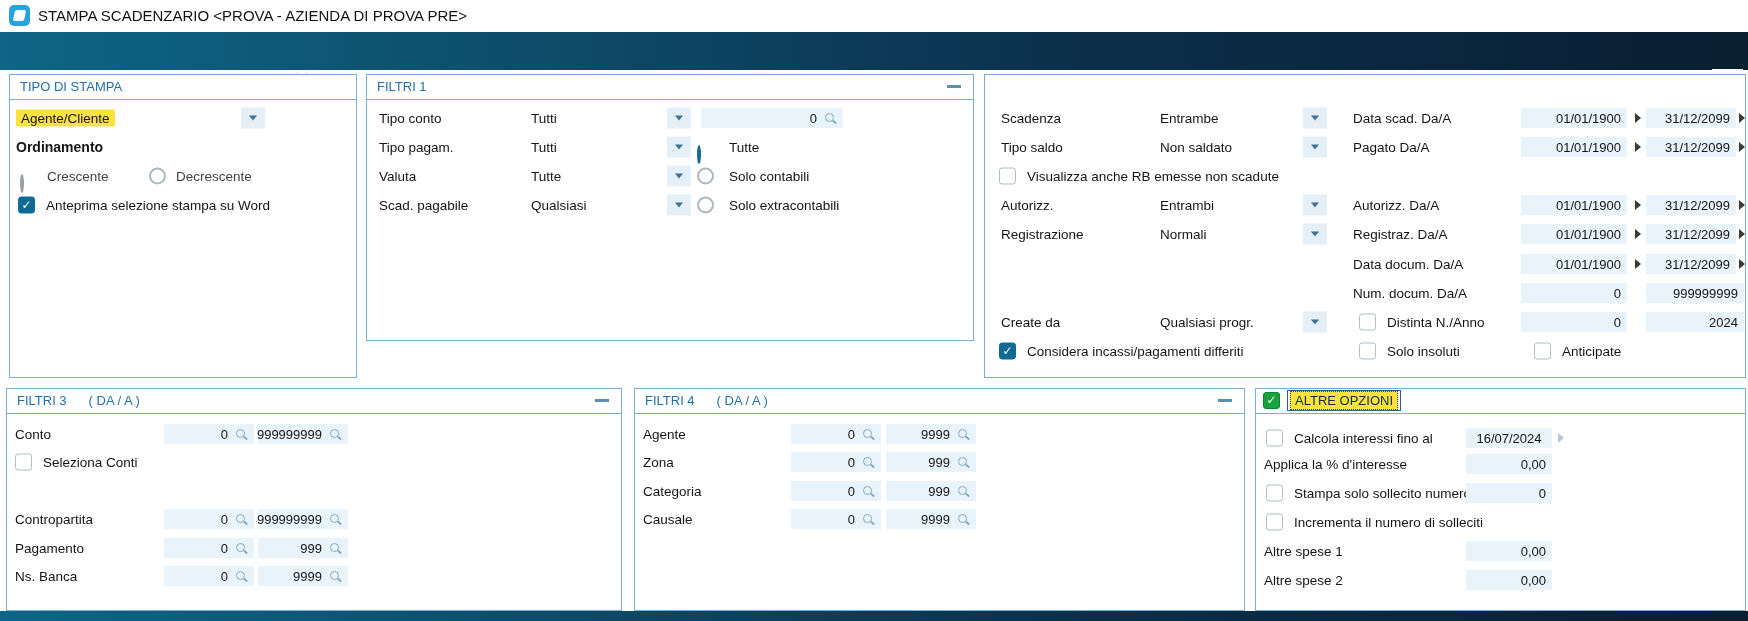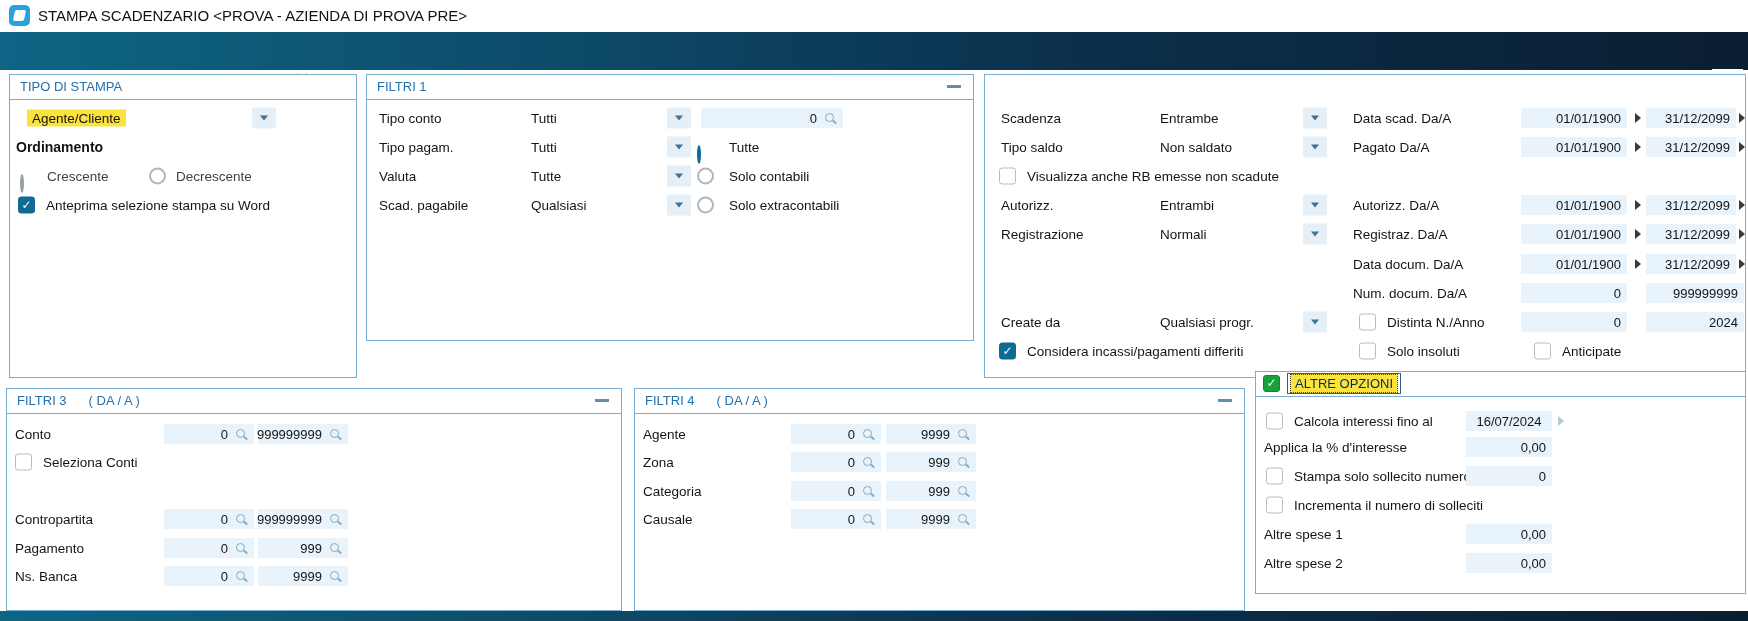--- a/index.html
+++ b/index.html
@@ -112,21 +112,21 @@
   <svg class="tbi" style="left:408px" width="26" height="26" viewBox="0 0 26 26" fill="none" stroke="#fff" stroke-width="1.6">
     <circle cx="13" cy="12" r="9"></circle>
     <path d="M7.5 19.5L6 23l5-2.5" stroke-width="1.3"></path>
     <text x="13" y="16.5" text-anchor="middle" font-size="12" font-weight="bold" fill="#fff" stroke="none">?</text>
   </svg>
   <span class="lq">LQ</span>
 </div>
 
 <div class="panel" style="left:9px;top:74px;width:348px;height:304px">
   <div class="ph"><span>TIPO DI STAMPA</span></div>
-  <div class="prow" style="left:11px;top:30px;width:346px">
+  <div class="prow" style="left:0;top:30px;width:346px">
     <span class="val" style="left:6px"><span class="hl">Agente/Cliente</span></span>
     <span class="dd" style="left:231px">
         <i></i>
       </span>
   </div>
   <div class="prow" style="left:0;top:59px;width:346px">
     <span class="lbl bold" style="left:6px">Ordinamento</span>
   </div>
   <div class="prow" style="left:0;top:88px;width:346px">
     <span class="radio selg" style="left:10px"></span>
@@ -406,21 +406,21 @@
         <span>0</span>
         <span class="mag"></span>
       </div>
     <div class="field" style="left:251px;width:90px">
         <span>9999</span>
         <span class="mag"></span>
       </div>
   </div>
 </div>
 
-<div class="panel" style="left:1255px;top:371px;width:491px;height:223px">
+<div class="panel" style="left:1255px;top:388px;width:491px;height:223px">
   <div class="ph">
     <span class="cb checked green" style="position:absolute;left:7px;top:3px"></span>
     <span class="optbox" style="position:absolute;left:31px;top:1px">
         <span class="hl">ALTRE OPZIONI</span>
       </span>
   </div>
   <div class="prow" style="left:0;top:36px;width:489px">
     <span class="cb" style="left:10px"></span>
     <span class="lbl" style="left:38px">Calcola interessi fino al</span>
     <div class="field la" style="left:210px;width:86px">

